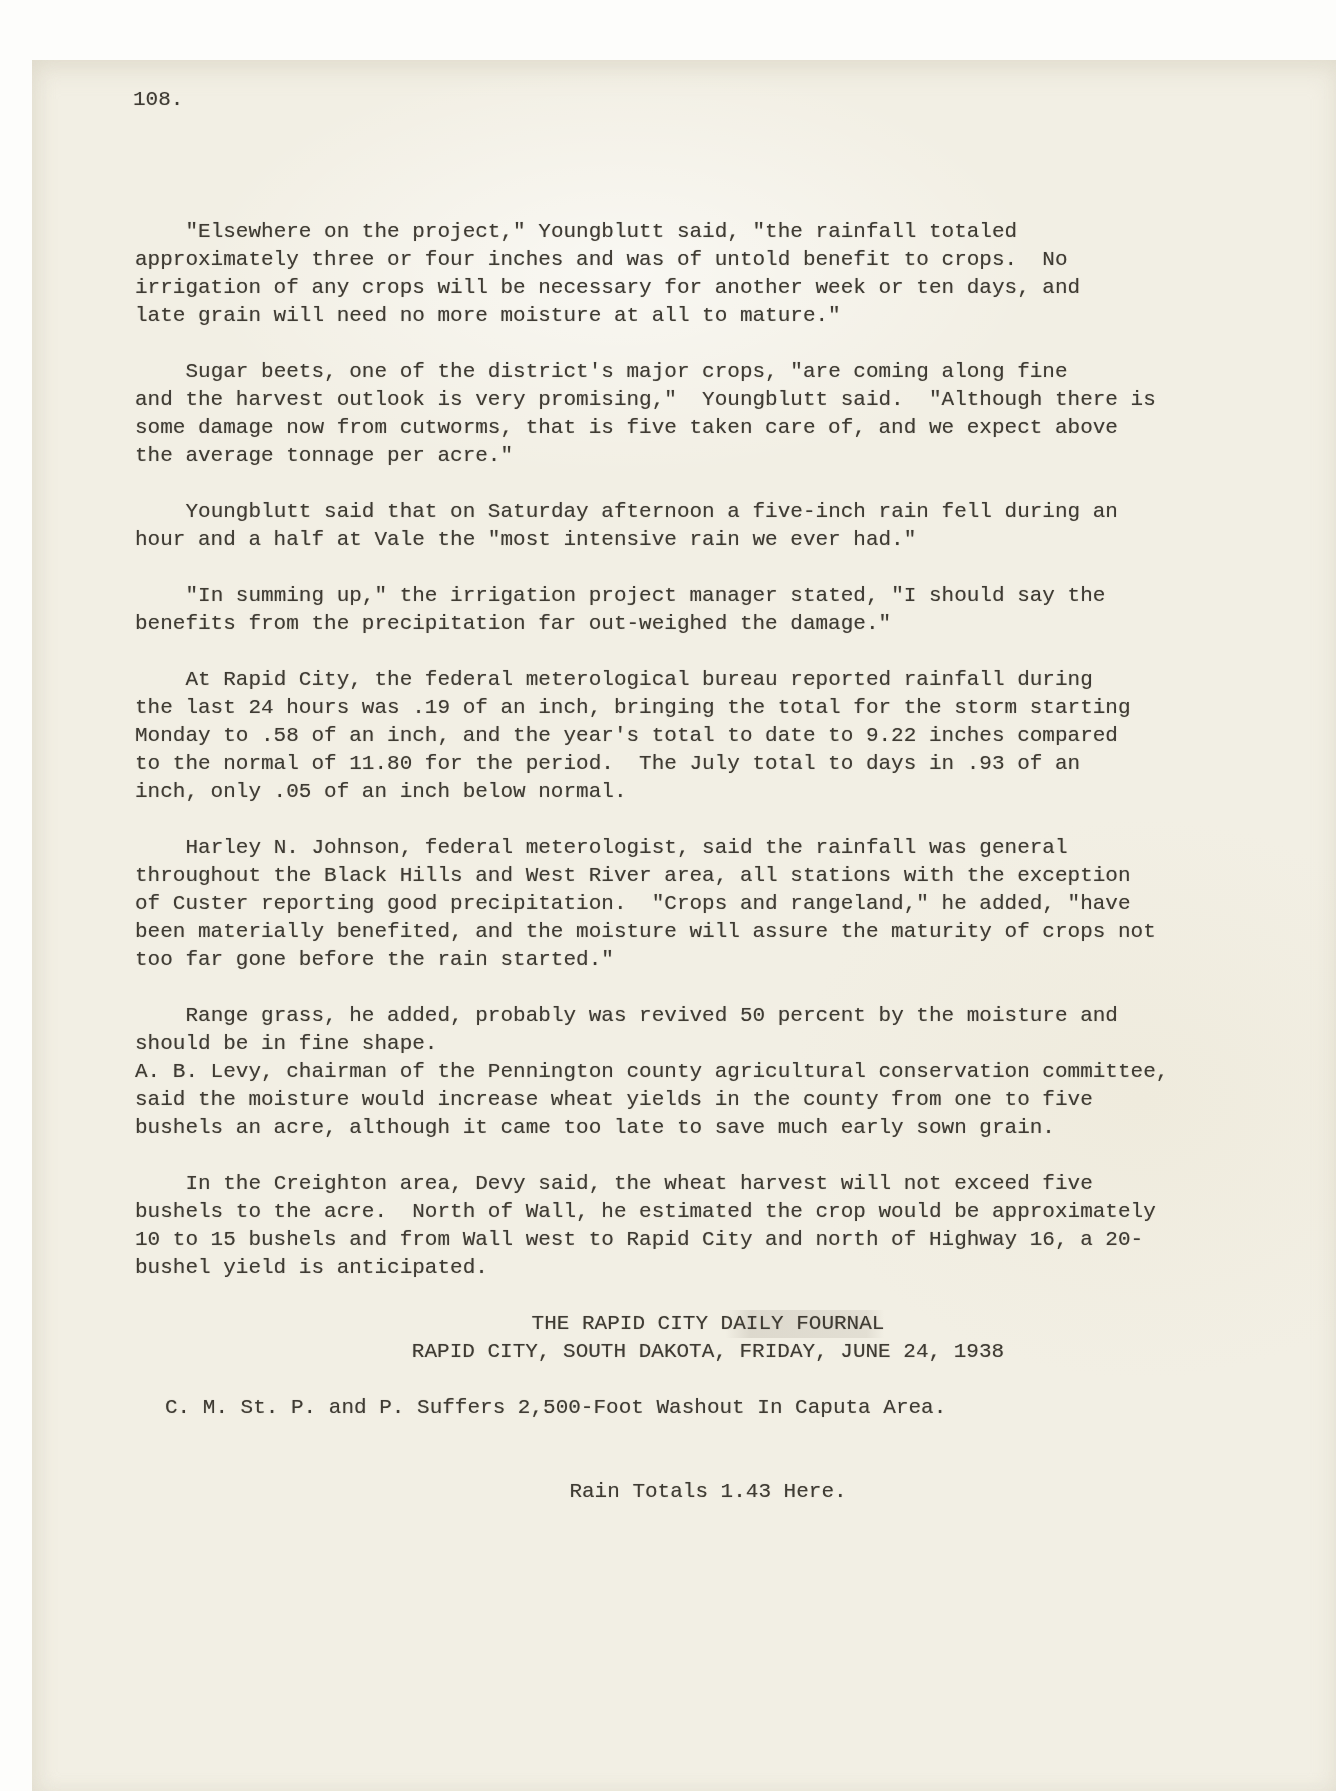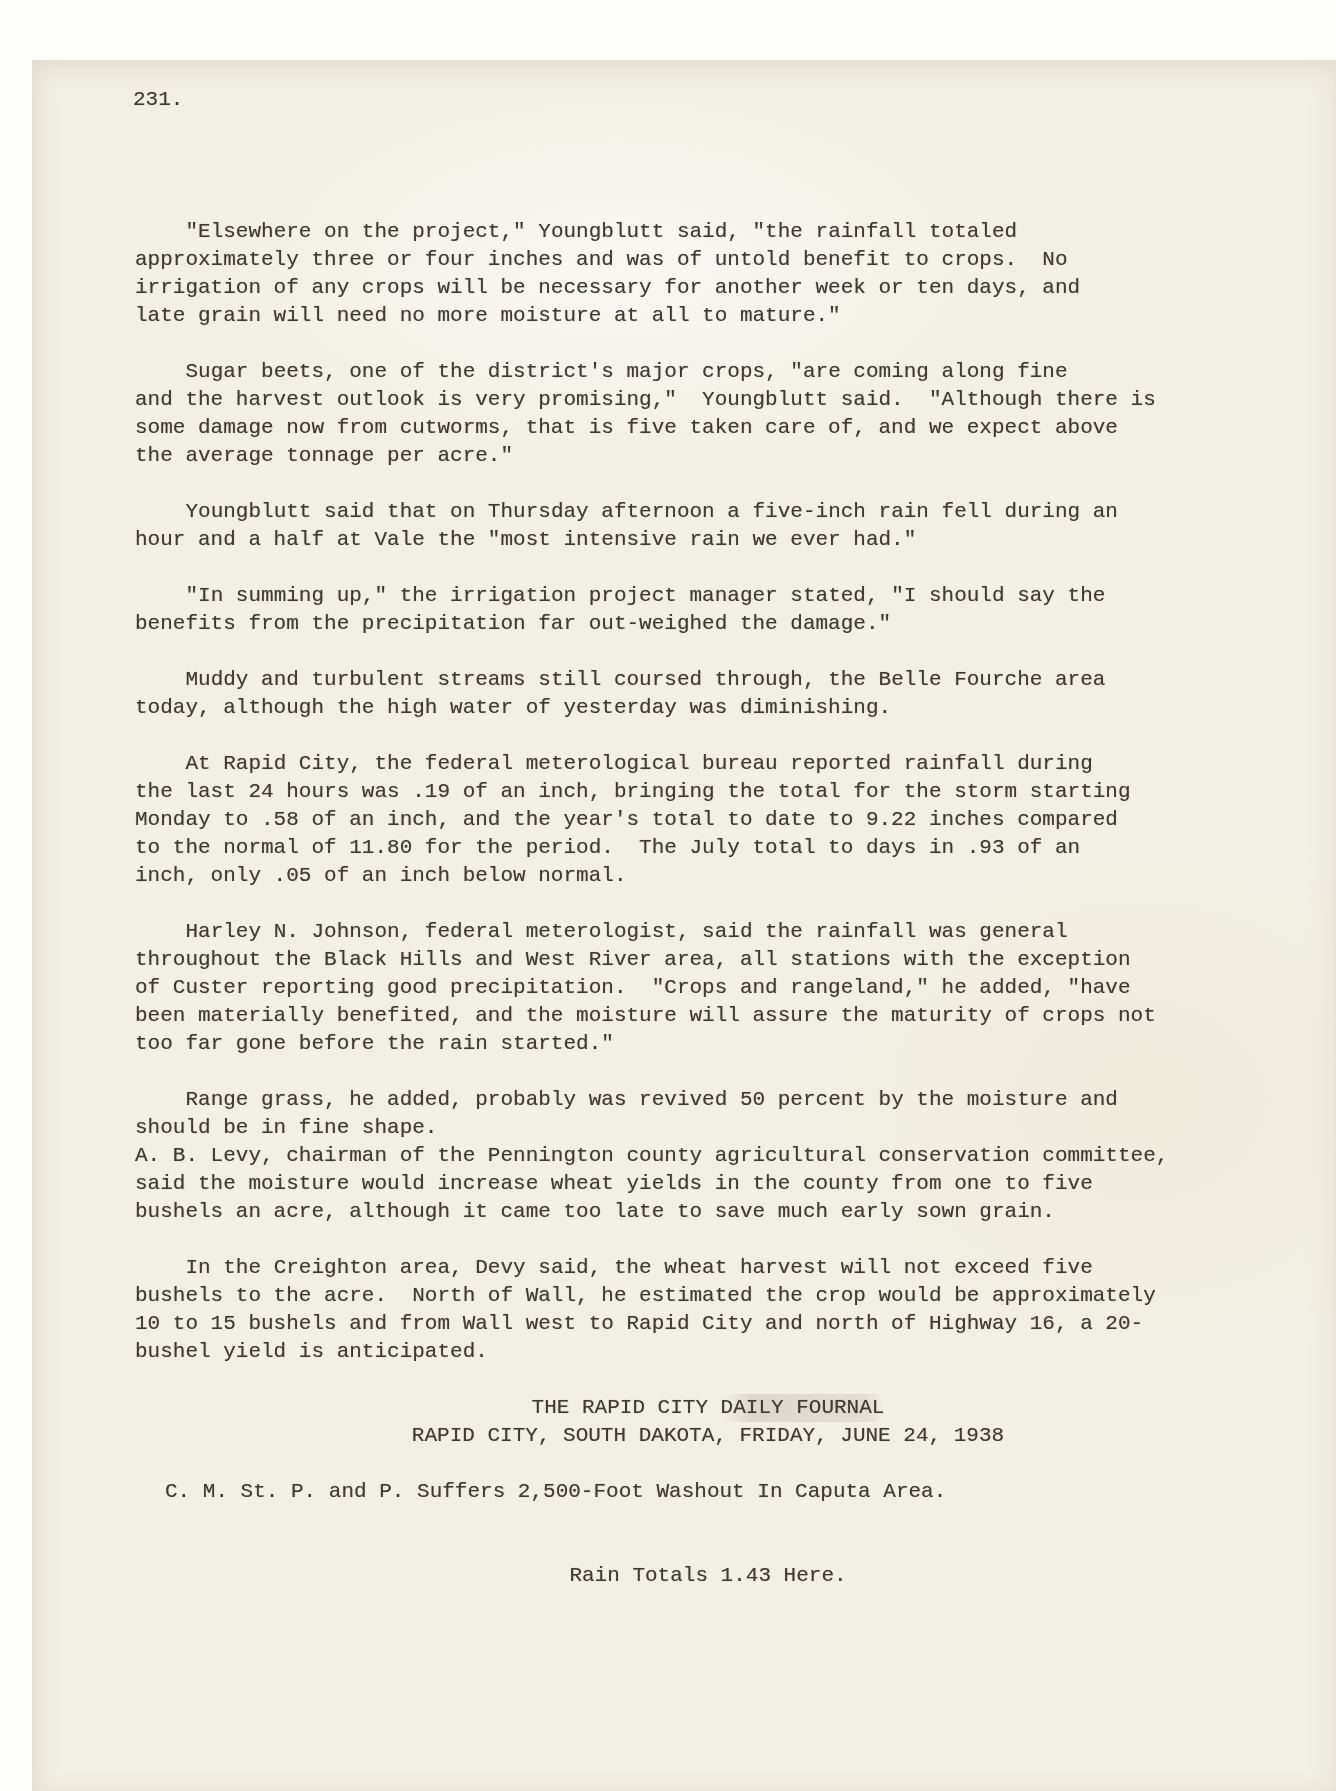--- a/index.html
+++ b/index.html
@@ -61,38 +61,36 @@
     margin: 0 0 28px 0;
     text-align: center;
     white-space: pre-wrap;
   }
 </style>
 </head>
 <body>
 
 <div class="paper"></div>
 
-<div class="page-number">231.</div>
+<div class="page-number">108.</div>
 
 <div class="content">
 
   <p class="para">    "Elsewhere on the project," Youngblutt said, "the rainfall totaled
 approximately three or four inches and was of untold benefit to crops.  No
 irrigation of any crops will be necessary for another week or ten days, and
 late grain will need no more moisture at all to mature."</p>
   <p class="para">    Sugar beets, one of the district's major crops, "are coming along fine
 and the harvest outlook is very promising,"  Youngblutt said.  "Although there is
 some damage now from cutworms, that is five taken care of, and we expect above
 the average tonnage per acre."</p>
-  <p class="para">    Youngblutt said that on Thursday afternoon a five-inch rain fell during an
+  <p class="para">    Youngblutt said that on Saturday afternoon a five-inch rain fell during an
 hour and a half at Vale the "most intensive rain we ever had."</p>
   <p class="para">    "In summing up," the irrigation project manager stated, "I should say the
 benefits from the precipitation far out-weighed the damage."</p>
-  <p class="para">    Muddy and turbulent streams still coursed through, the Belle Fourche area
-today, although the high water of yesterday was diminishing.</p>
   <p class="para">    At Rapid City, the federal meterological bureau reported rainfall during
 the last 24 hours was .19 of an inch, bringing the total for the storm starting
 Monday to .58 of an inch, and the year's total to date to 9.22 inches compared
 to the normal of 11.80 for the period.  The July total to days in .93 of an
 inch, only .05 of an inch below normal.</p>
   <p class="para">    Harley N. Johnson, federal meterologist, said the rainfall was general
 throughout the Black Hills and West River area, all stations with the exception
 of Custer reporting good precipitation.  "Crops and rangeland," he added, "have
 been materially benefited, and the moisture will assure the maturity of crops not
 too far gone before the rain started."</p>

